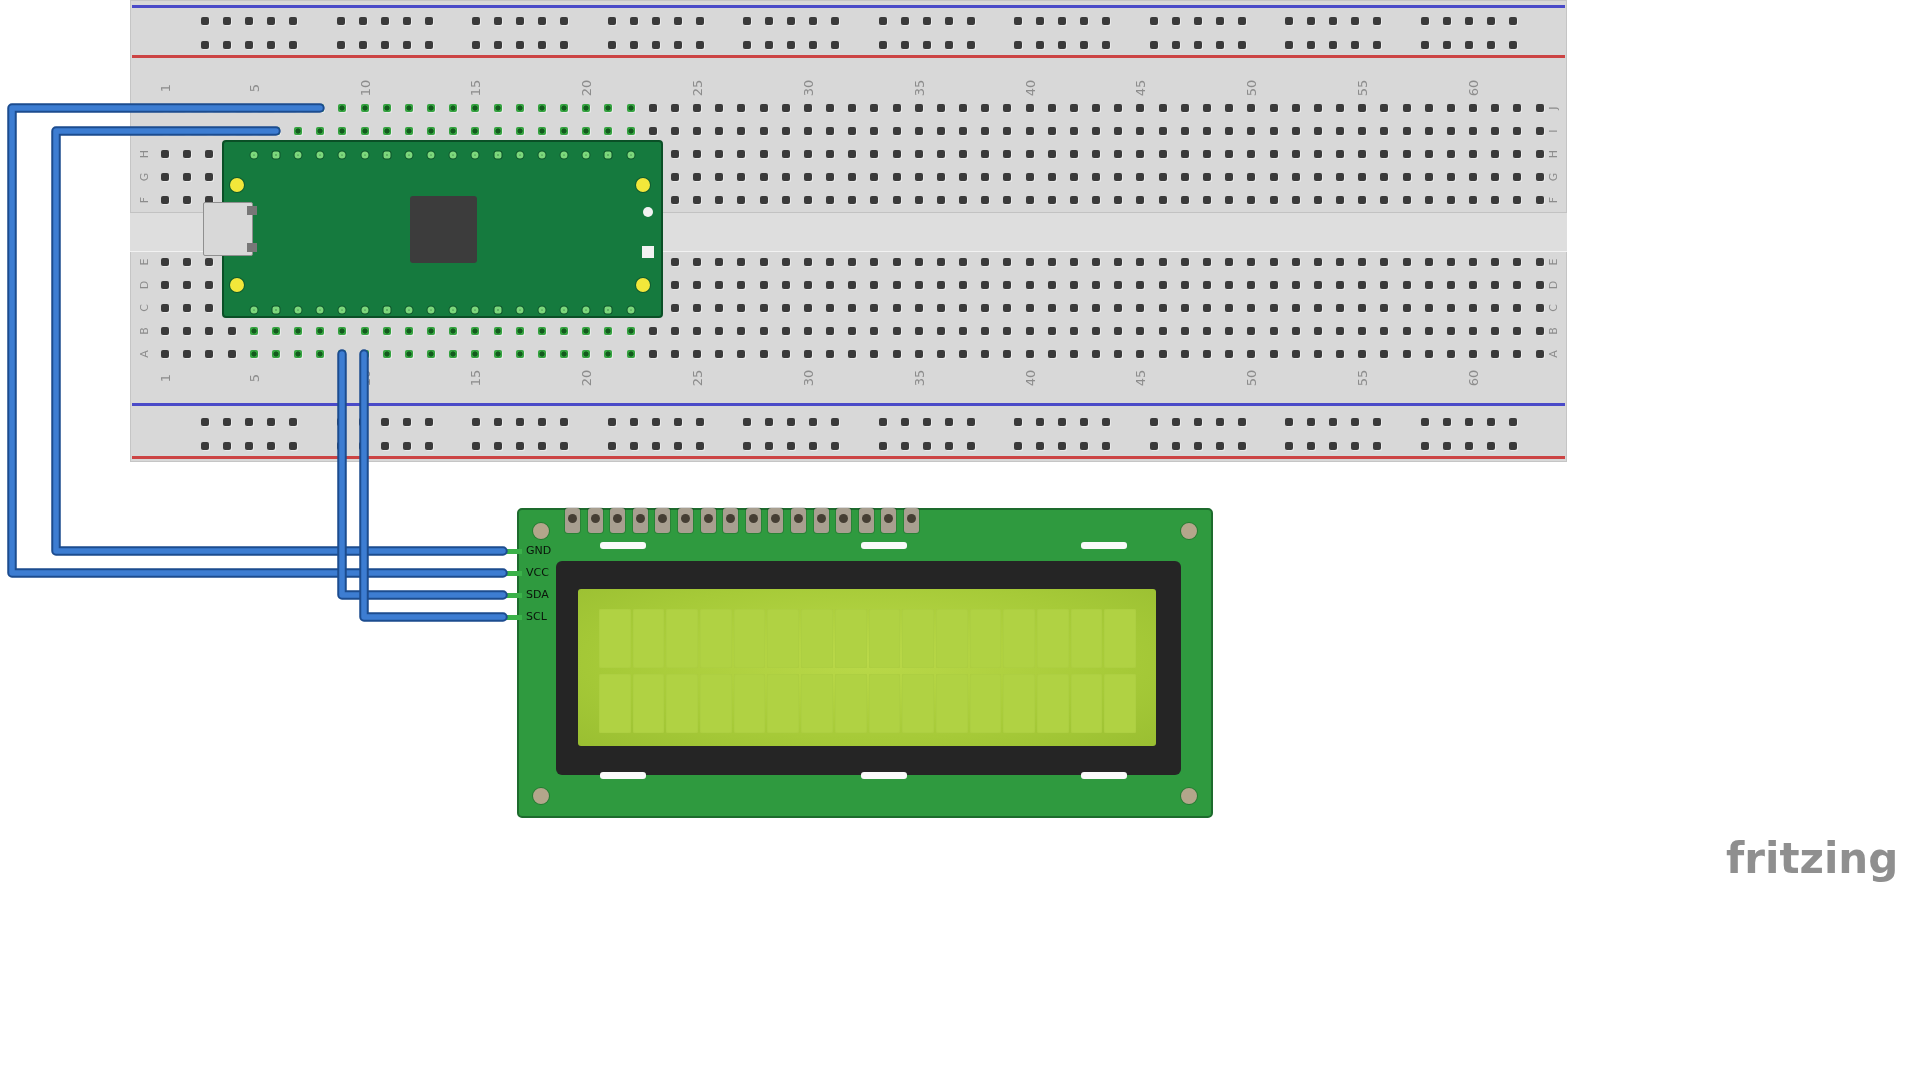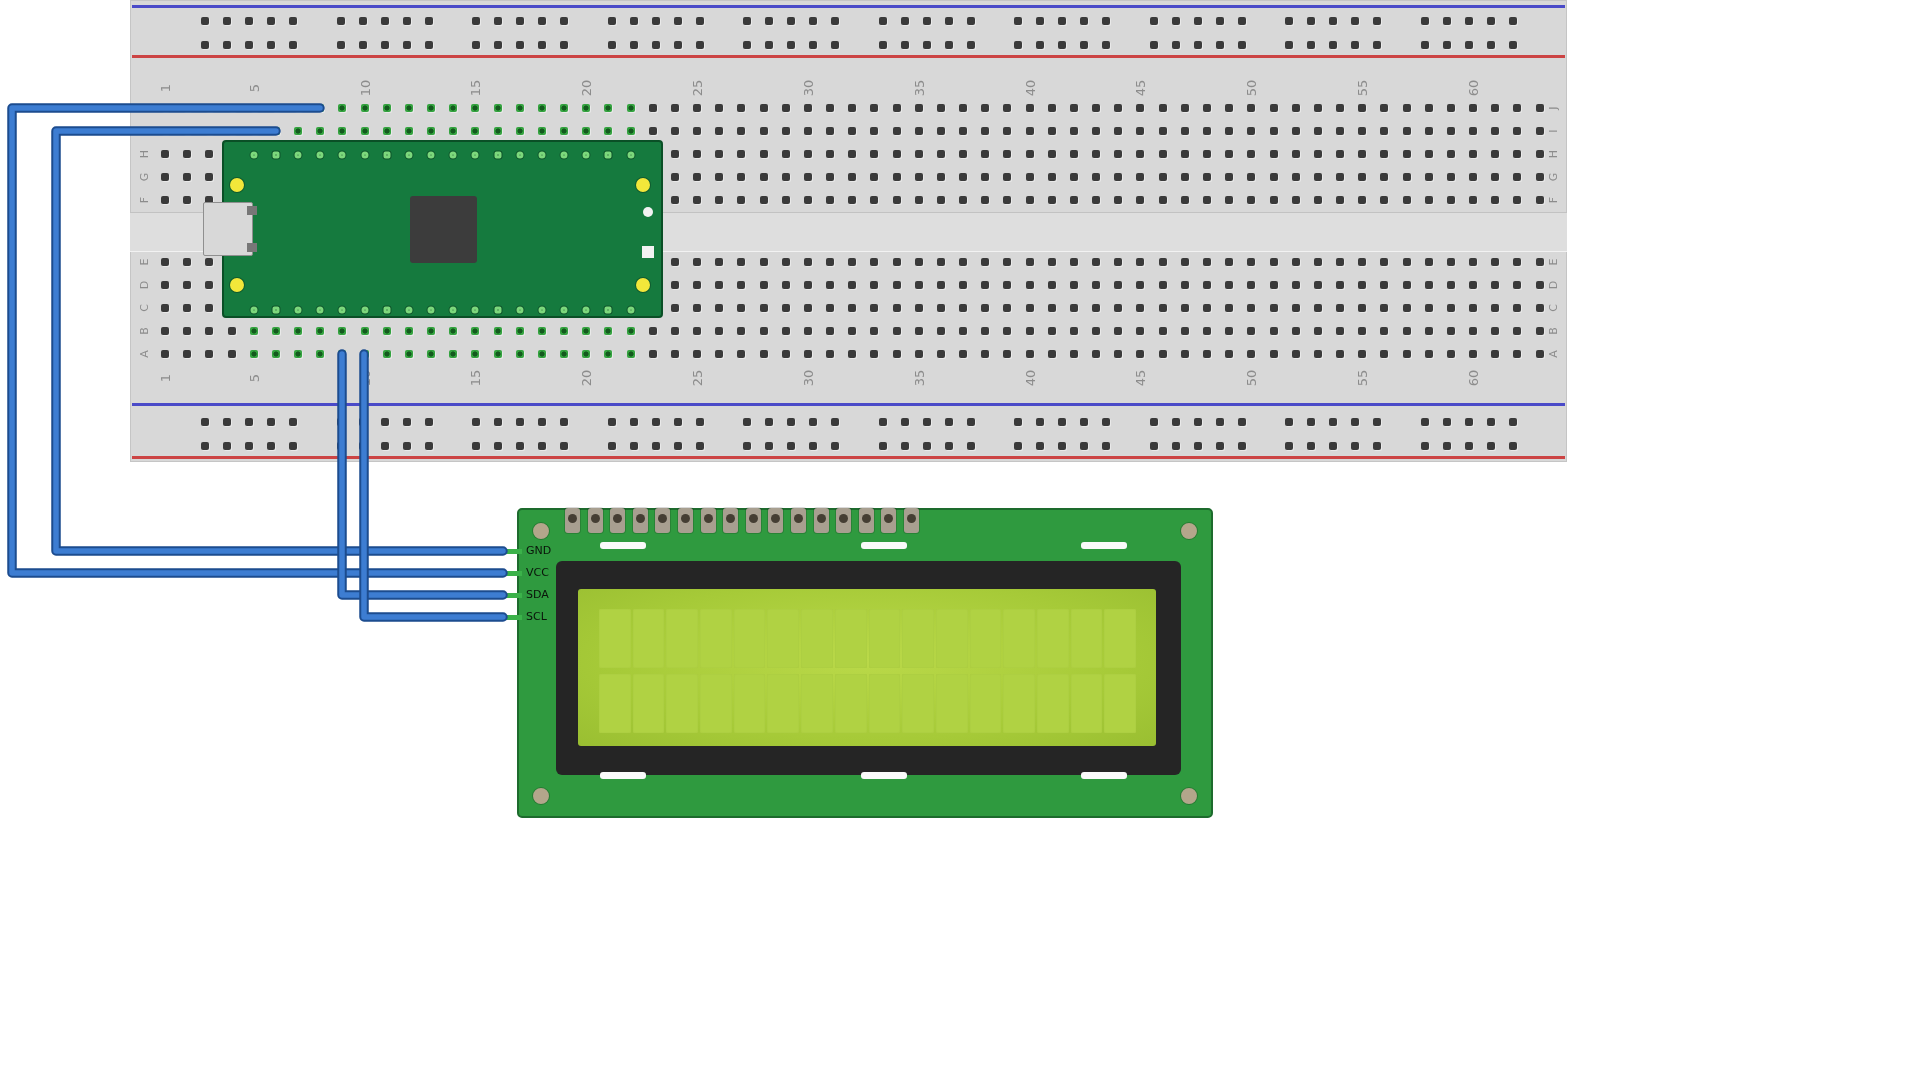--- a/index.html
+++ b/index.html
@@ -1085,17 +1085,18 @@
       <g>
         <polyline points="342,354 342,595 503,595" fill="none" stroke="#1c4c8f" stroke-width="9.5" stroke-linecap="round" stroke-linejoin="round"></polyline>
         <polyline points="342,354 342,595 503,595" fill="none" stroke="#3d7dd2" stroke-width="5.5" stroke-linecap="round" stroke-linejoin="round"></polyline>
       </g>
       <g>
         <polyline points="364,354 364,617 503,617" fill="none" stroke="#1c4c8f" stroke-width="9.5" stroke-linecap="round" stroke-linejoin="round"></polyline>
         <polyline points="364,354 364,617 503,617" fill="none" stroke="#3d7dd2" stroke-width="5.5" stroke-linecap="round" stroke-linejoin="round"></polyline>
       </g>
     </svg>
 
+  <div id="logo" style="color: rgb(143, 143, 143);">fritzing</div>
 <div class="stub" style="position: absolute; left: 495px; top: 549px; background: rgb(59, 178, 74);"></div>
     <div class="stub" style="position: absolute; left: 495px; top: 571px; background: rgb(59, 178, 74);"></div>
     <div class="stub" style="position: absolute; left: 495px; top: 593px; background: rgb(59, 178, 74);"></div>
     <div class="stub" style="position: absolute; left: 495px; top: 615px; background: rgb(59, 178, 74);"></div>
   </div>
 
 </body></html>

